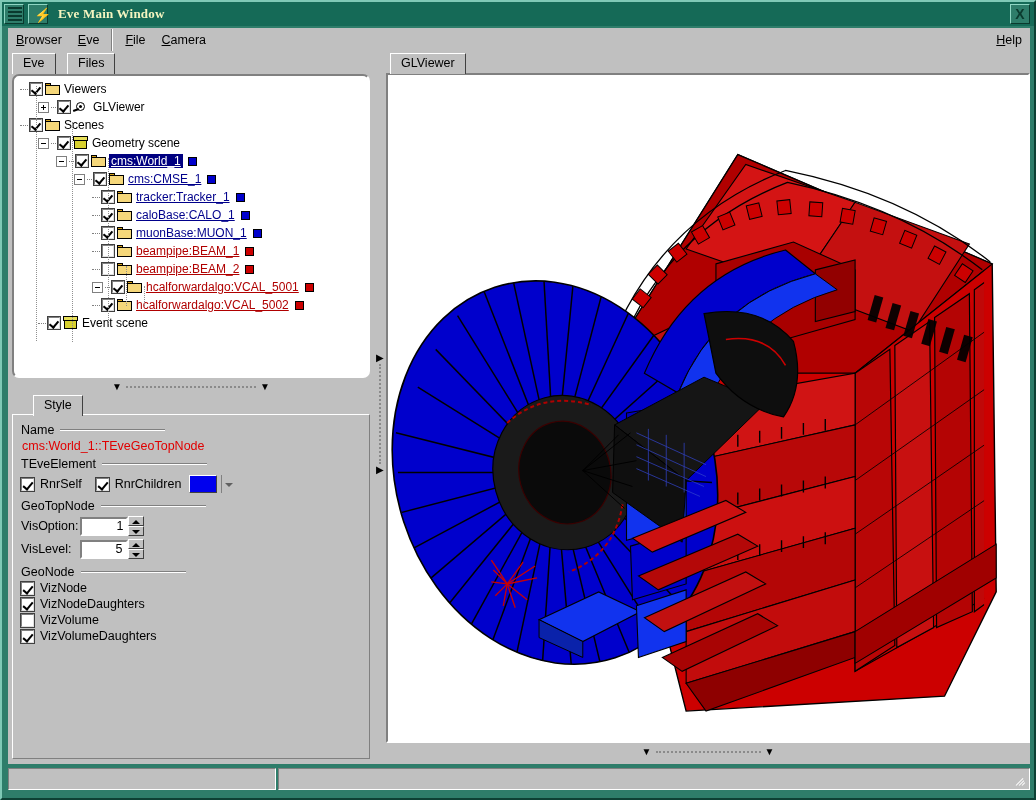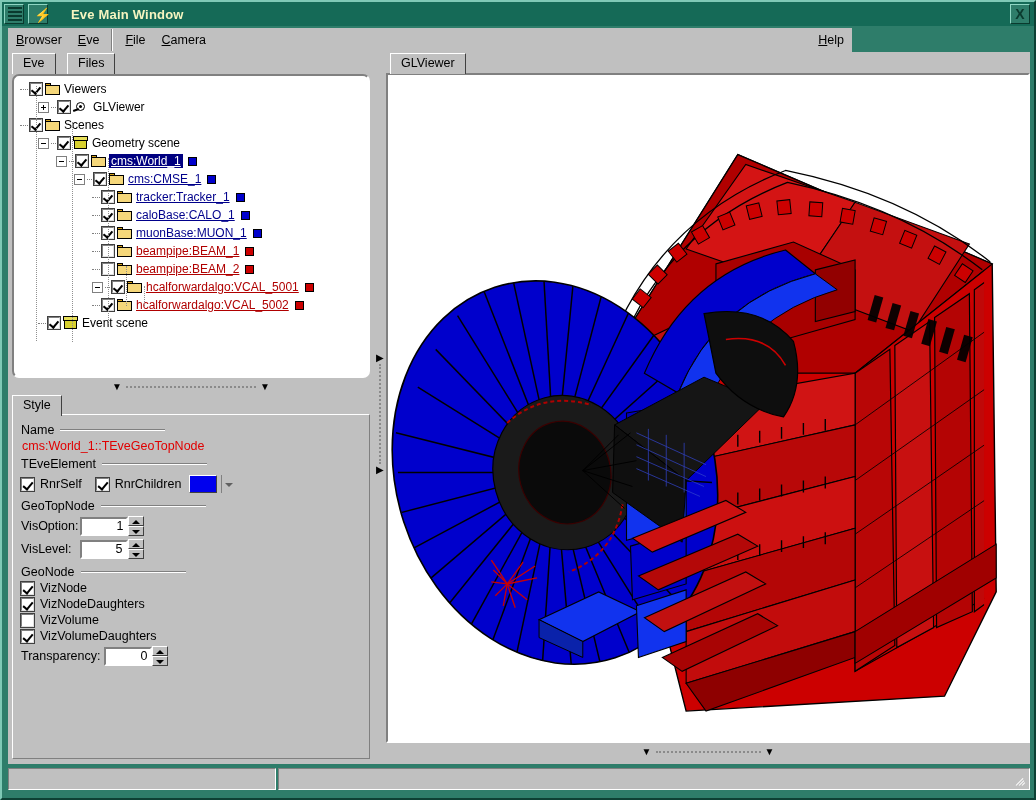--- a/index.html
+++ b/index.html
@@ -58,44 +58,44 @@
     border-left: 1px solid #8fd6c3;
     border-right: 1px solid #0a3a2e;
     border-bottom: 1px solid #0a3a2e;
     position: relative; flex: none;
   }
   .bolt {
     position: absolute; left: 5px; top: 2px;
     font-size: 14px; line-height: 16px; color: #2ee8b8; font-weight: bold;
   }
   .title-text {
-    margin-left: 23px;
+    margin-left: 10px;
     color: #f5f5c0;
     font-weight: bold;
     font-size: 13px;
     letter-spacing: 0.2px;
-    font-family: Liberation Sans, sans-serif;
+    font-family: Liberation Serif, serif;
   }
   .tb-close {
     position: absolute; right: 4px; top: 2px;
     width: 20px; height: 20px;
     background: #2e7d6a;
     border-top: 1px solid #8fd6c3;
     border-left: 1px solid #8fd6c3;
     border-right: 1px solid #0a3a2e;
     border-bottom: 1px solid #0a3a2e;
     color: #0a3a2e; font-size: 14px; font-weight: bold;
     text-align: center; line-height: 18px;
     cursor: pointer;
   }
 
   
   .menubar {
     position: absolute;
-    left: 8px; top: 28px; width: 844px; height: 24px;
+    left: 8px; top: 28px; width: 1022px; height: 24px;
     background: #c0c0c0;
     display: flex; align-items: center;
   }
   .menu-group { display: flex; align-items: center; height: 24px; }
   .menu-sep {
     width: 2px; height: 22px; margin: 0 4px;
     border-left: 1px solid #808080;
     border-right: 1px solid #ffffff;
   }
   .menu-item {
@@ -671,21 +671,21 @@
       </div>
 
       <div class="hsplit">
         <span class="chev">▼</span>
         <span class="dline"></span>
         <span class="chev">▼</span>
       </div>
 
       <div class="style-wrap">
         <div class="style-tabbar">
-          <div class="tab sel" style="left:0;">Style</div>
+          <div class="tab sel" style="left:21px;">Style</div>
         </div>
 
         <div class="style-body">
 
           <div class="grp-head">
             <span>Name</span>
             <span class="ln"></span>
           </div>
           <div class="name-val">cms:World_1::TEveGeoTopNode</div>
 
@@ -742,28 +742,20 @@
           </div>
           <div class="cb-row" style="margin:2px 0">
             <span class="cb-box"></span>
             <span class="cb-lbl">VizVolume</span>
           </div>
           <div class="cb-row" style="margin:2px 0">
             <span class="cb-box on"></span>
             <span class="cb-lbl">VizVolumeDaughters</span>
           </div>
 
-          <div class="num-row">
-            <span class="num-lbl" style="margin-right:4px">Transparency:</span>
-            <span class="num-field">0</span>
-            <span class="spin">
-              <div class="up"></div>
-              <div class="dn"></div>
-            </span>
-          </div>
 
         </div>
       </div>
     </div>
 
     <div class="vsplit">
       <span class="chev" style="top:300px;">▶</span>
       <span class="dlinev" style="top:312px; height:100px;"></span>
       <span class="chev" style="top:412px;">▶</span>
     </div>

